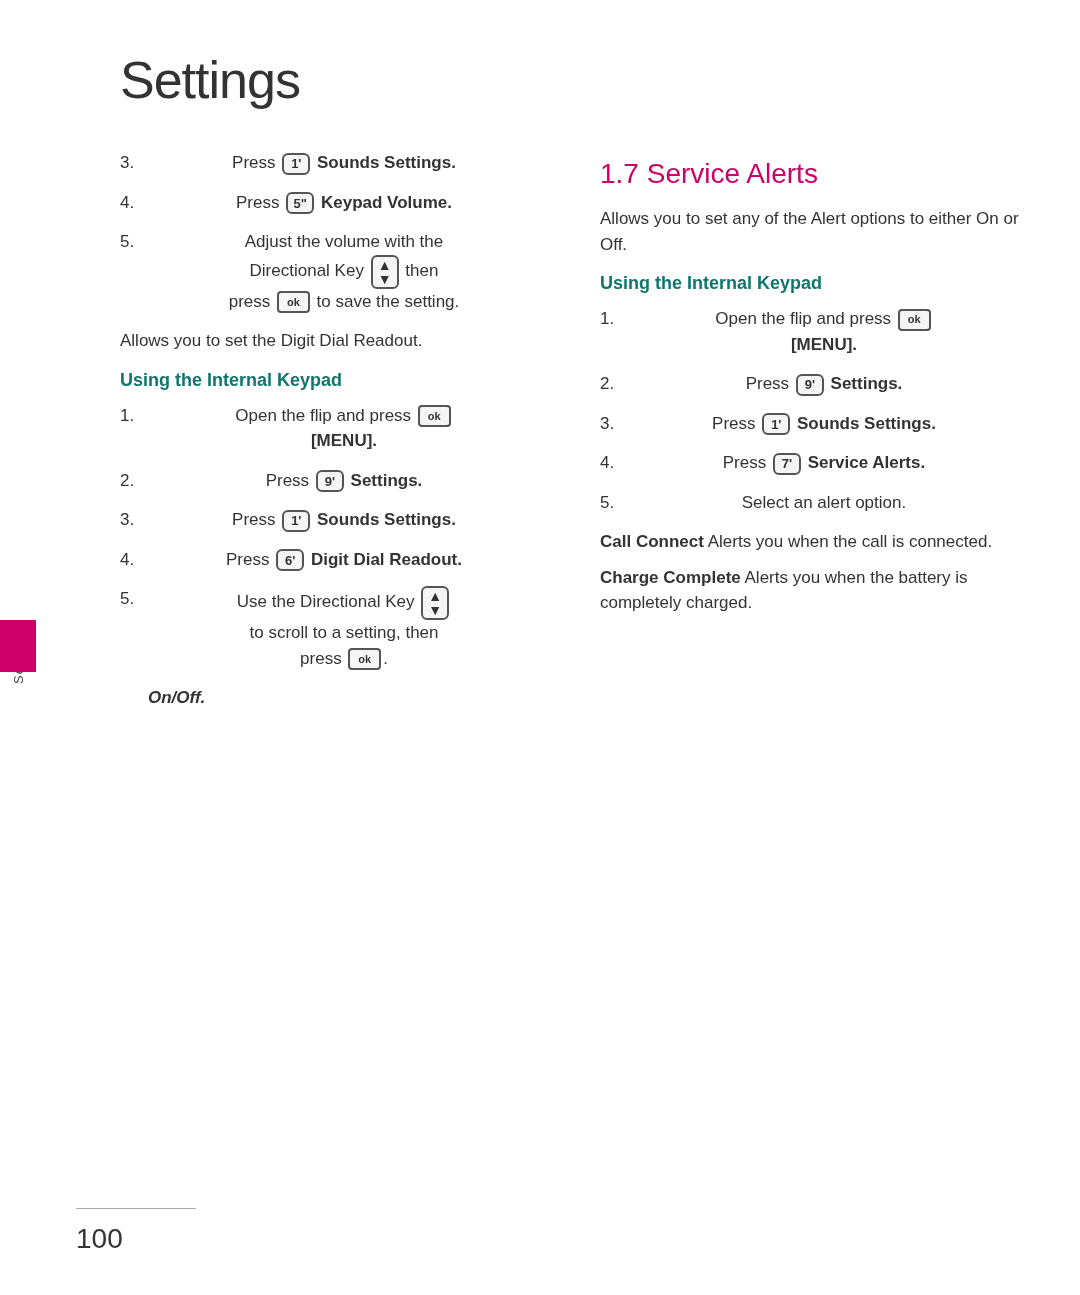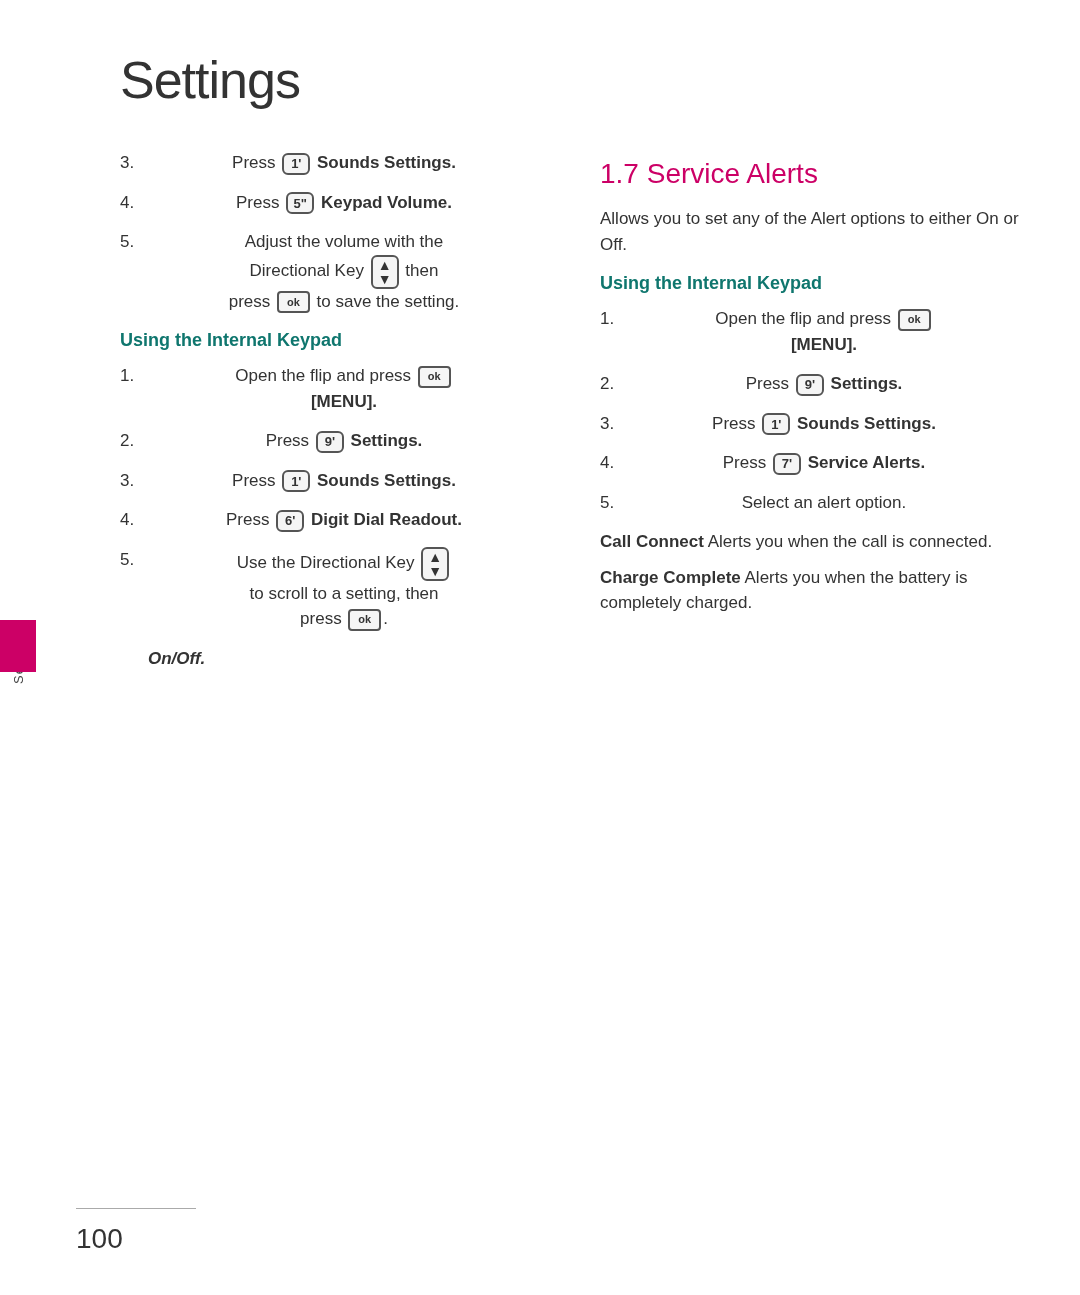--- a/index.html
+++ b/index.html
@@ -224,20 +224,21 @@
         <div class="list-item">
           <span class="list-num">5.</span>
           <span class="list-text">
             Adjust the volume with the<br>
             Directional Key <span class="key-btn key-btn-dir">▲<br>▼</span> then<br>
             press <span class="key-btn key-btn-ok">ok</span> to save the setting.
           </span>
         </div>
 
 
+        <p class="body-text">Allows you to set the Digit Dial Readout.</p>
 
         <p class="subsection-heading">Using the Internal Keypad</p>
 
         <div class="list-item">
           <span class="list-num">1.</span>
           <span class="list-text">
             Open the flip and press <span class="key-btn key-btn-ok">ok</span><br>
             <span class="bold-inline">[MENU].</span>
           </span>
         </div>

